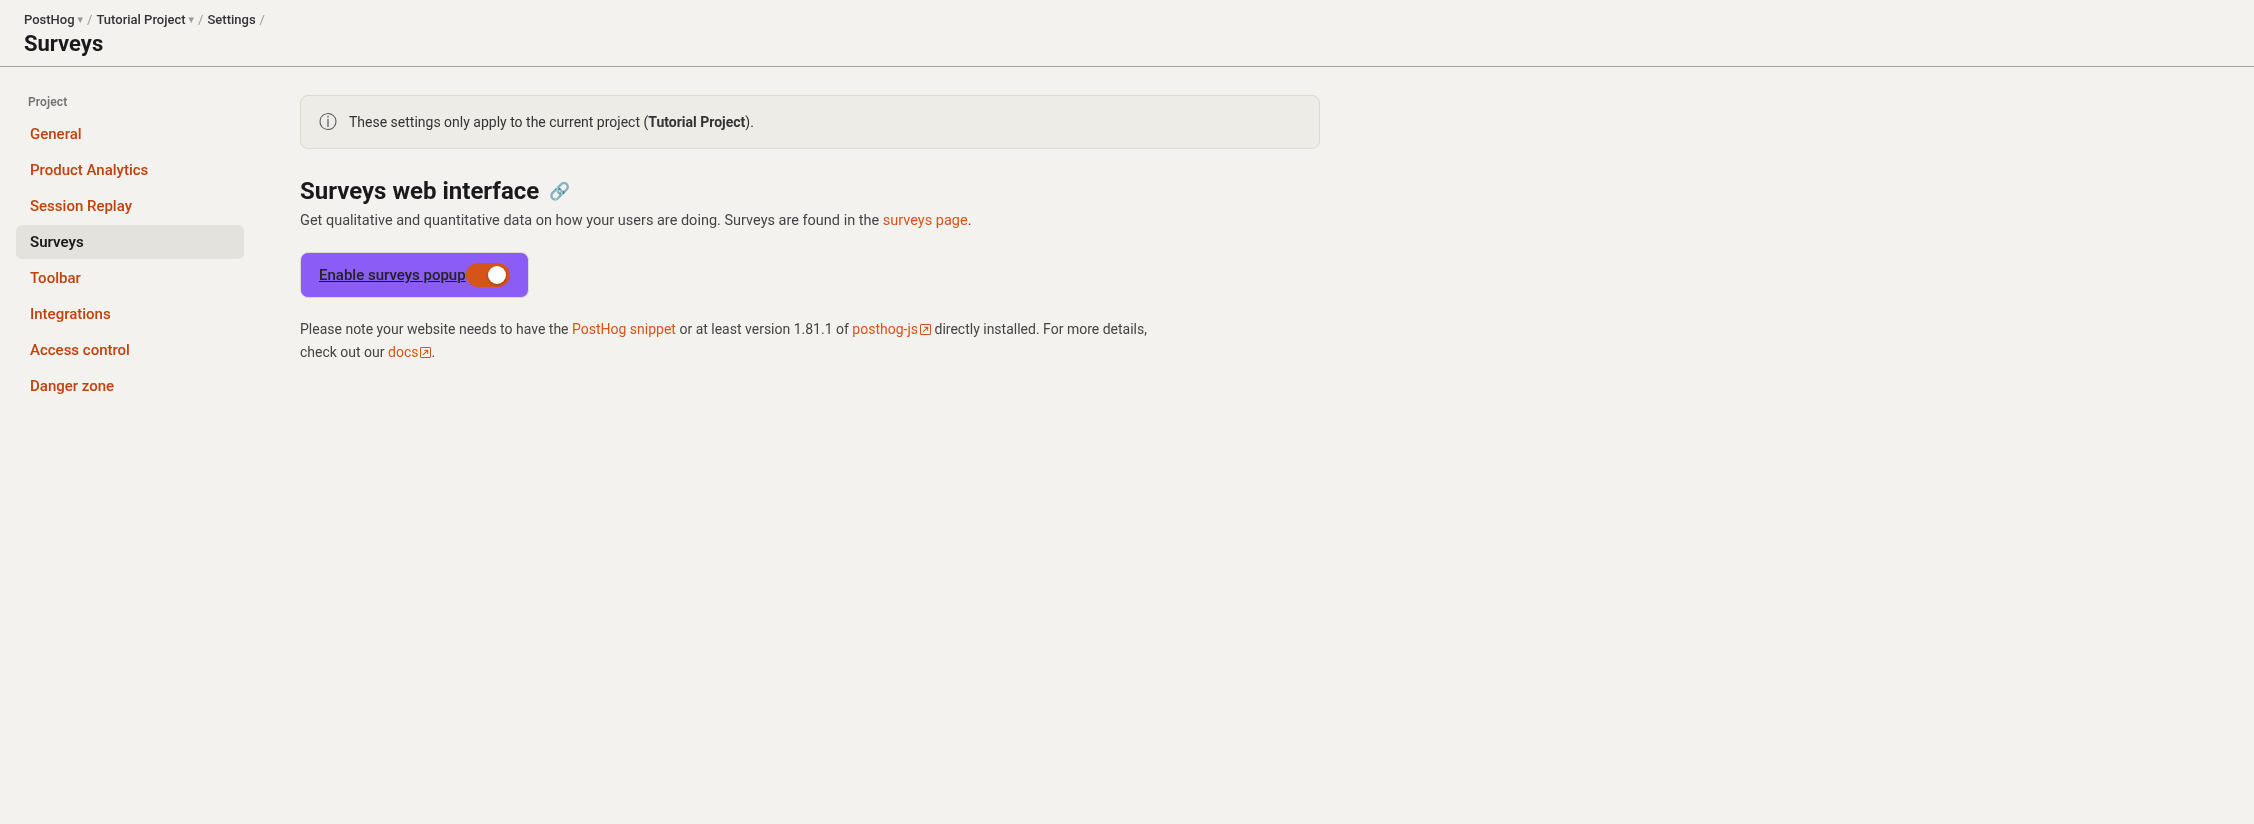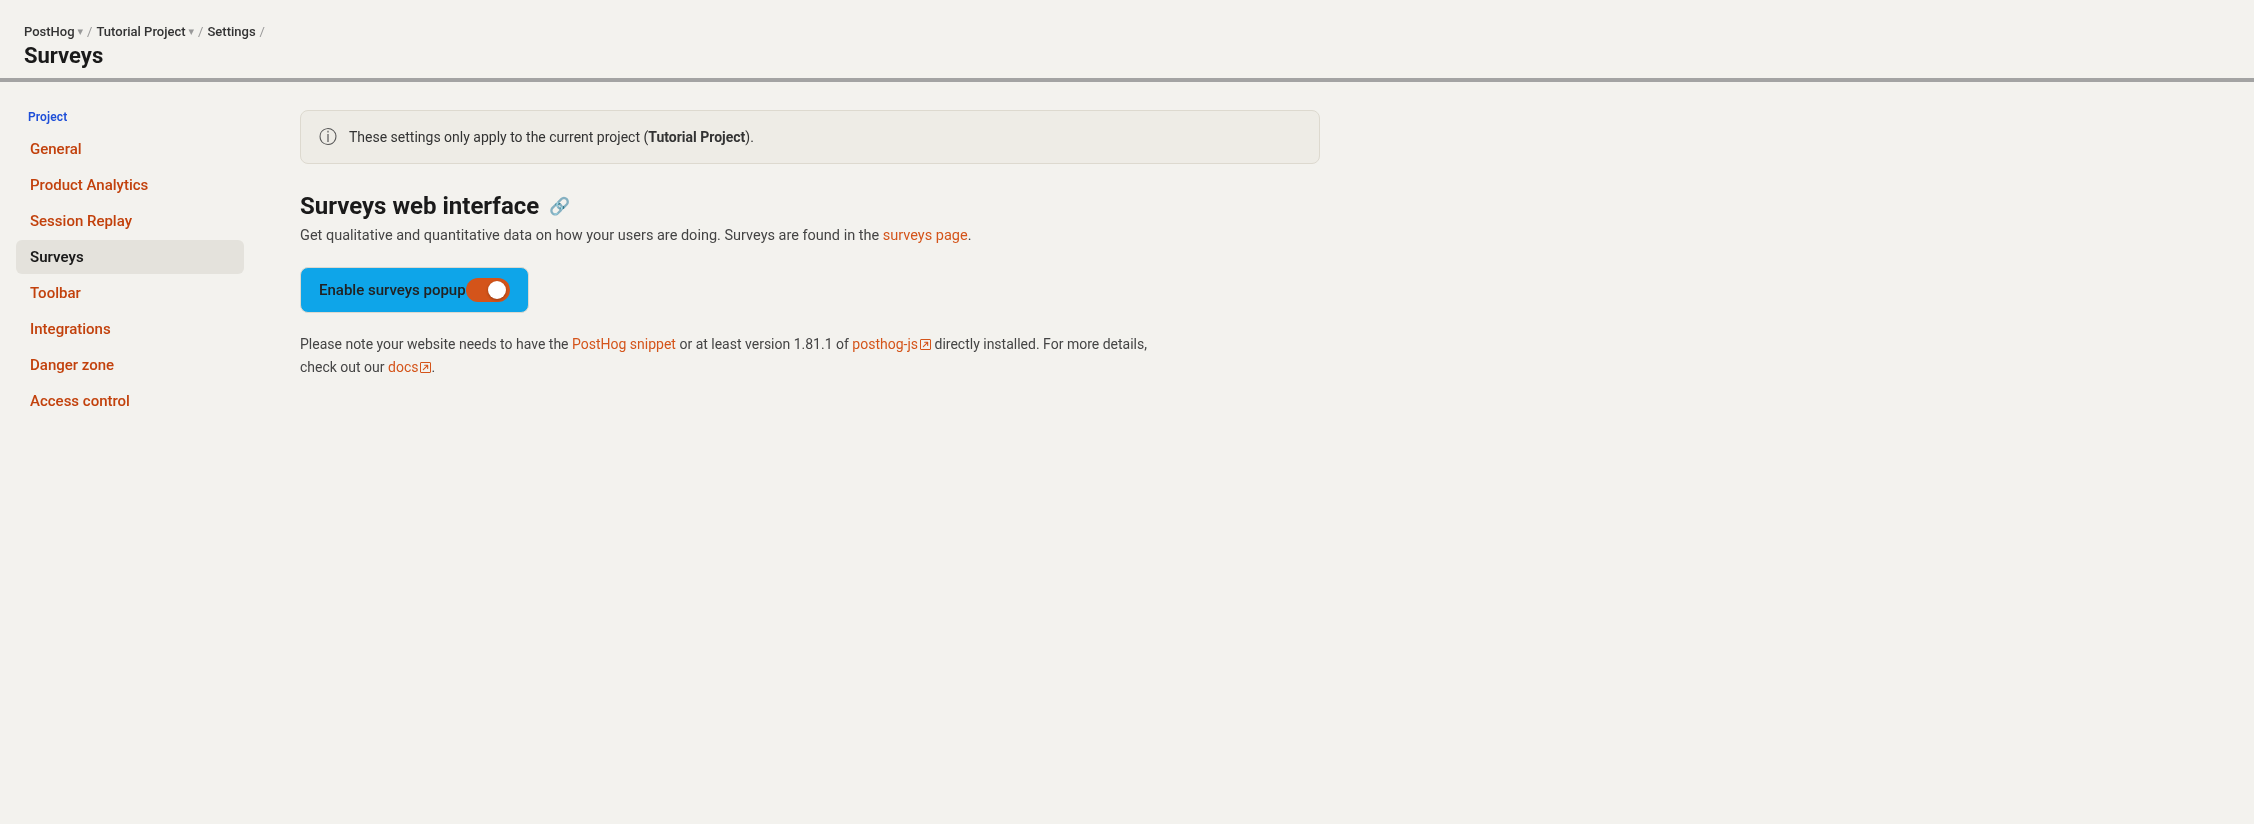--- a/index.html
+++ b/index.html
@@ -11,22 +11,22 @@
     body {
       font-family: -apple-system, BlinkMacSystemFont, 'Segoe UI', Roboto, sans-serif;
       background-color: #f3f2ee;
       color: #1a1a1a;
       font-size: 15px;
     }
 
     
     .header {
       background-color: #f3f2ee;
-      padding: 24px 24px 10px;
-      border-bottom: 4px solid #a3a3a3;
+      padding: 12px 24px 10px;
+      border-bottom: 1px solid #a3a3a3;
     }
 
     .breadcrumb {
       font-size: 13px;
       color: #666;
       display: flex;
       align-items: center;
       gap: 4px;
       margin-bottom: 4px;
     }
@@ -65,21 +65,21 @@
     
     .sidebar {
       width: 260px;
       padding: 28px 16px;
       flex-shrink: 0;
     }
 
     .sidebar-section-label {
       font-size: 12px;
       font-weight: 600;
-      color: #1d4ed8;
+      color: #737373;
       text-transform: none;
       margin-bottom: 8px;
       padding-left: 12px;
       letter-spacing: 0.01em;
     }
 
     .sidebar-item {
       display: block;
       padding: 8px 14px;
       border-radius: 6px;
@@ -150,25 +150,26 @@
 
     .link-orange {
       color: #d4541a;
       text-decoration: none;
     }
 
     
     .toggle-row {
       display: inline-flex;
       align-items: center;
-      background-color: #0ea5e9;
+      background-color: #8b5cf6;
       border: 1px solid #ddd9cf;
       border-radius: 8px;
       padding: 10px 18px;
       margin-bottom: 20px;
+      text-decoration: underline;
     }
 
     .toggle-label {
       font-size: 15px;
       font-weight: 500;
       color: #222;
     }
 
     
     .toggle-switch {
@@ -262,24 +263,24 @@
     <a class="sidebar-item active">
       <span>Surveys</span>
     </a>
     <a class="sidebar-item">
       <span>Toolbar</span>
     </a>
     <a class="sidebar-item">
       <span>Integrations</span>
     </a>
     <a class="sidebar-item">
+      <span>Access control</span>
+    </a>
+    <a class="sidebar-item">
       <span>Danger zone</span>
-    </a>
-    <a class="sidebar-item">
-      <span>Access control</span>
     </a>
   </nav>
 
   <main class="main">
 
     
     <div class="info-banner">
       <span class="info-icon">ⓘ</span>
       <span>
         These settings only apply to the current project (<strong>Tutorial Project</strong>).

